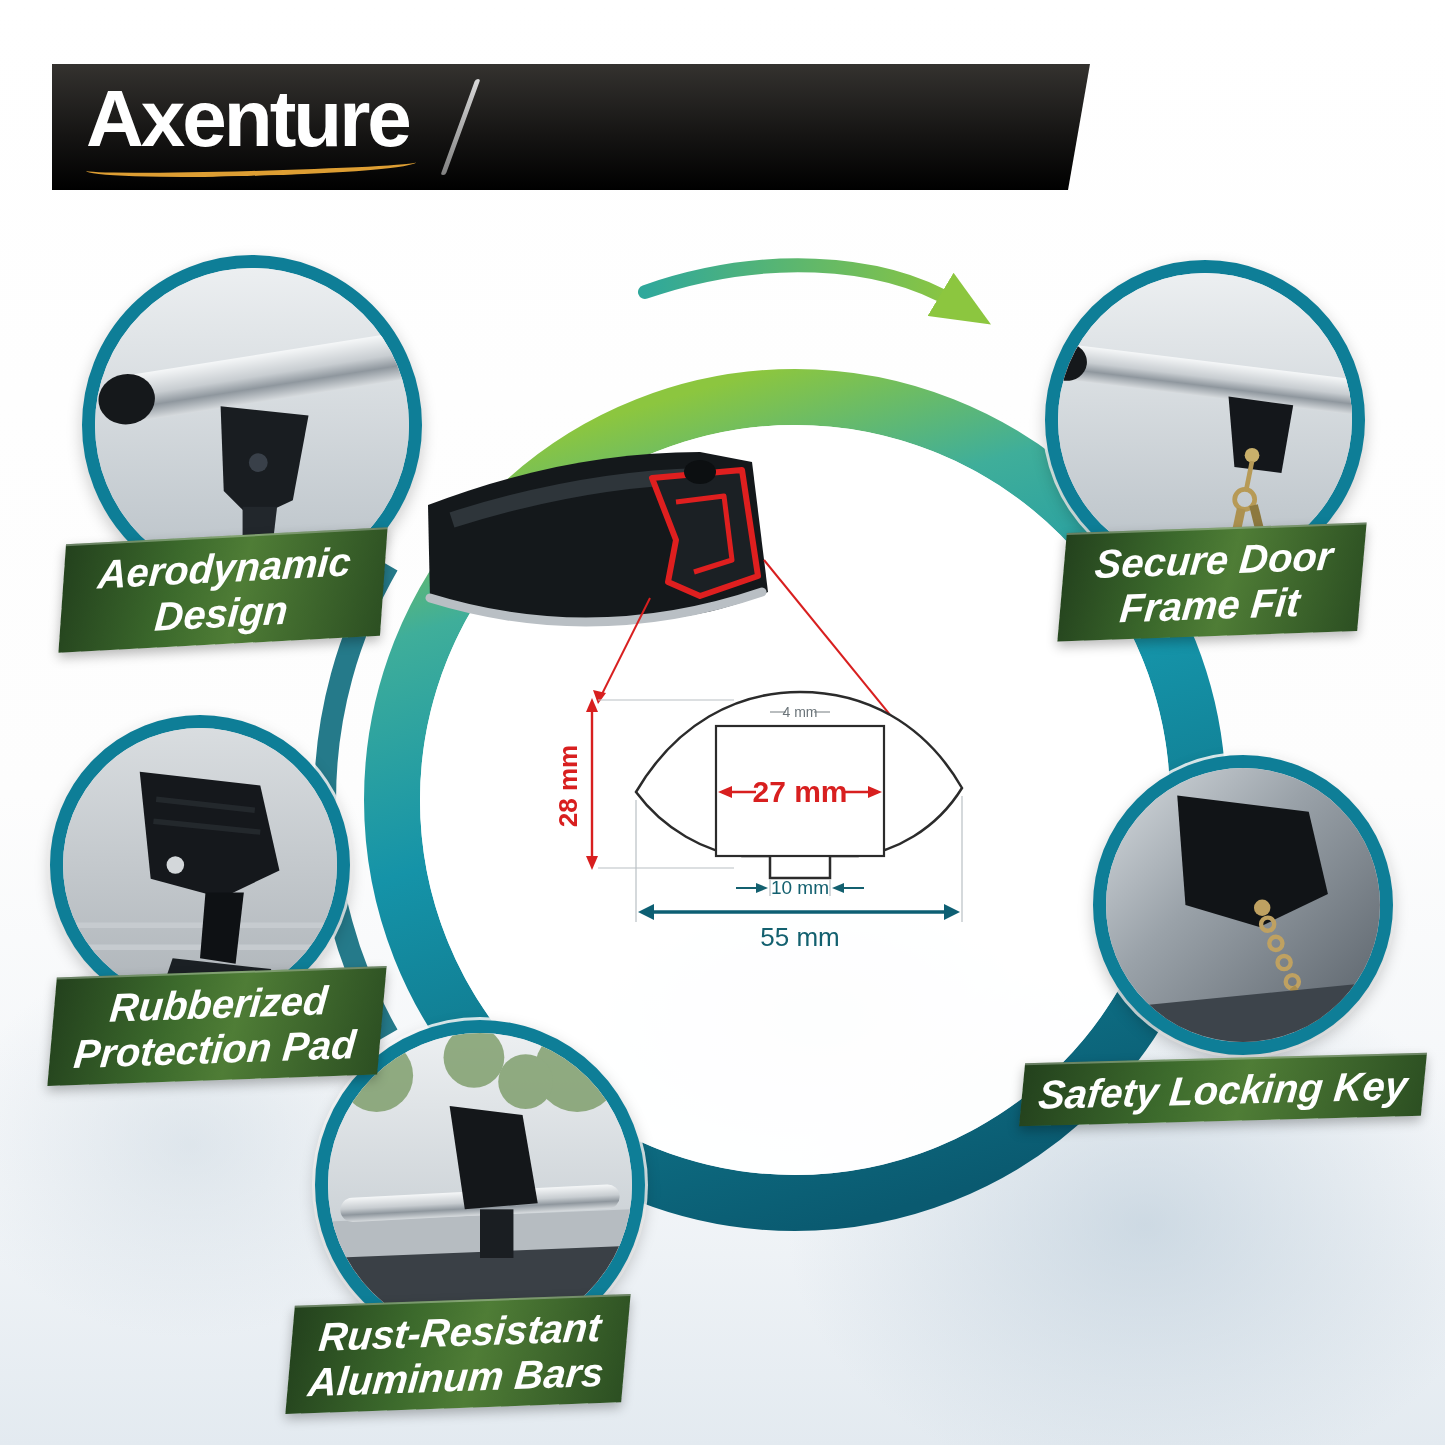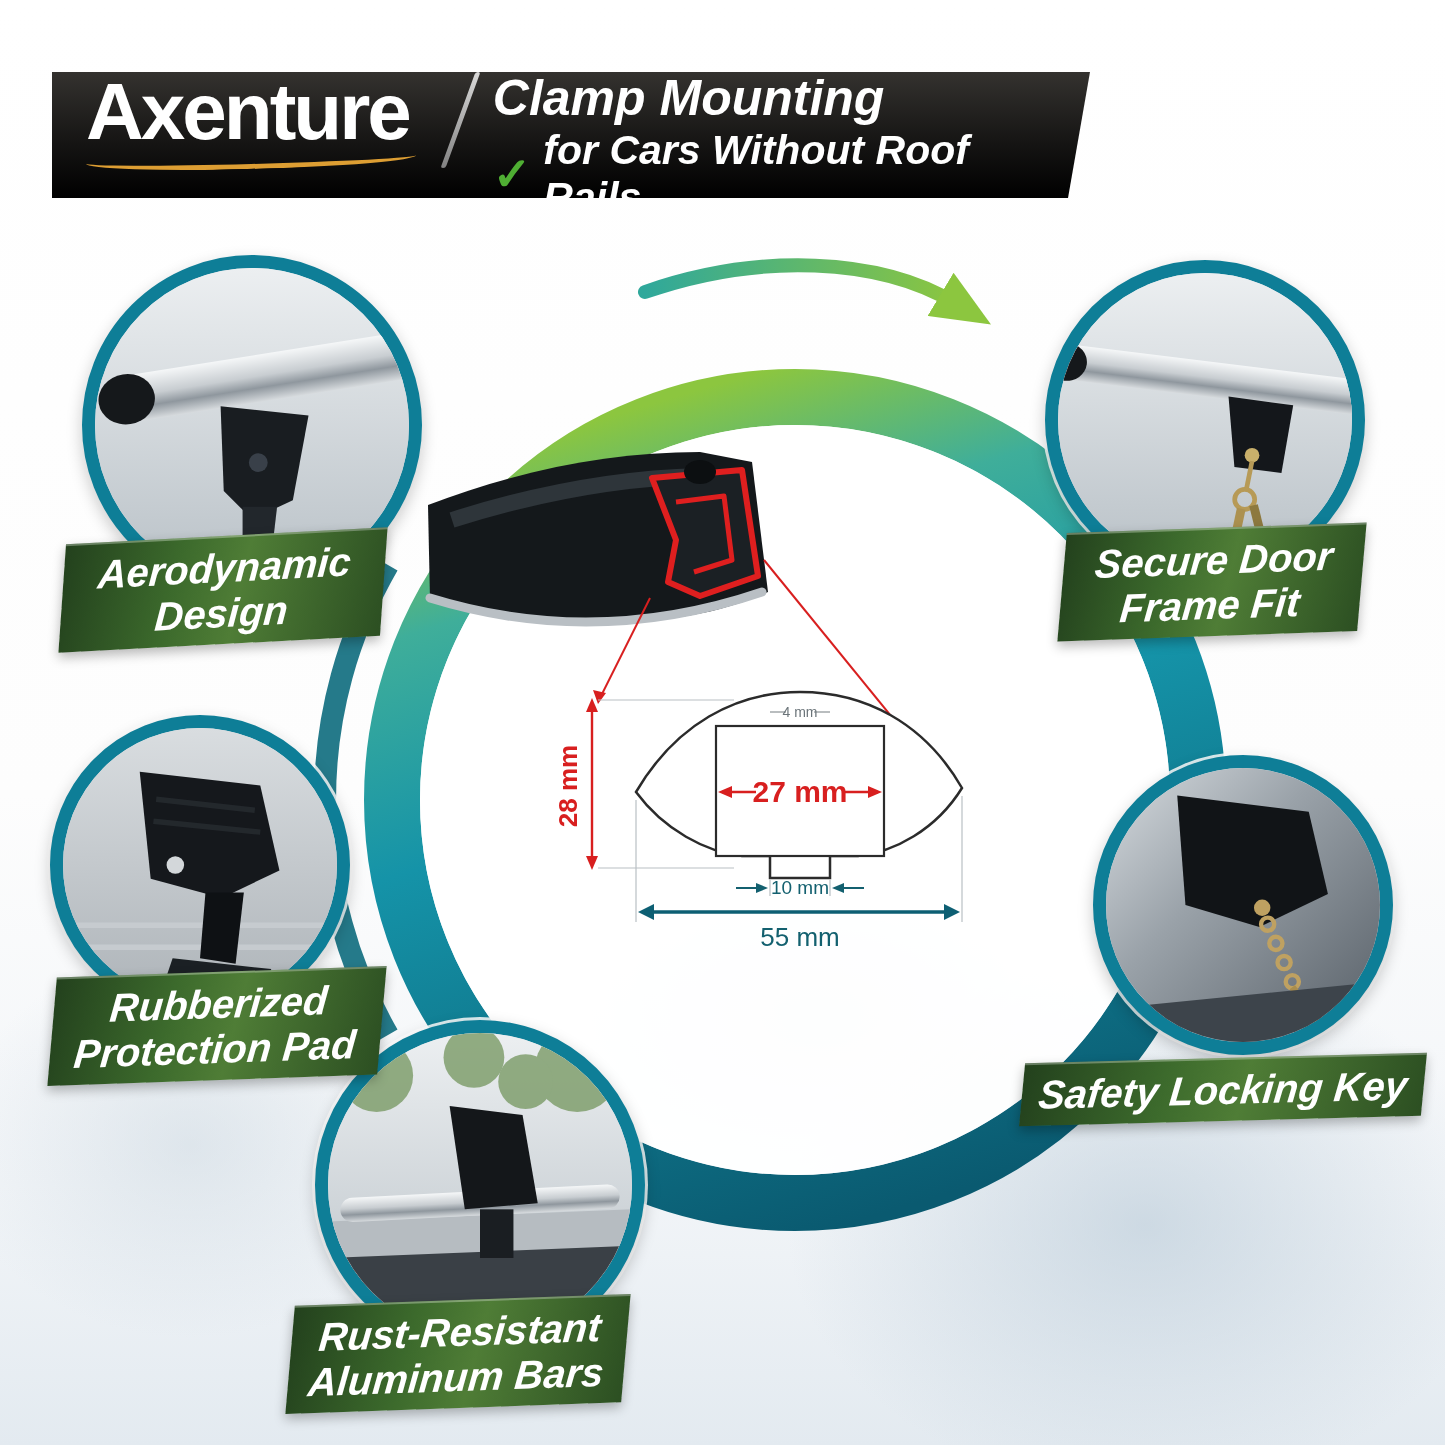--- a/index.html
+++ b/index.html
@@ -14,24 +14,24 @@
   .cloud2{left:-70px;bottom:90px;width:520px;height:420px;
     background:radial-gradient(ellipse at center,rgba(190,205,216,.4),rgba(255,255,255,0) 65%);}
   .cloud3{left:540px;top:850px;width:560px;height:330px;
     background:radial-gradient(ellipse at center,rgba(200,214,224,.4),rgba(255,255,255,0) 65%);}
 
   .main-svg{position:absolute;left:0;top:0;z-index:1;}
   .main-svg text{font-family:"Liberation Sans",sans-serif;}
 
   
   .header{
-    position:absolute;left:52px;top:72px;width:1038px;height:126px;z-index:7;
+    position:absolute;left:52px;top:64px;width:1038px;height:126px;z-index:7;
     background:linear-gradient(180deg,#34322f 0%,#161514 55%,#000 100%);
     clip-path:polygon(0 0,100% 0,calc(100% - 22px) 100%,0 100%);
-    display:flex;align-items:flex-start;padding:0 34px;box-sizing:border-box;color:#fff;
+    display:flex;align-items:center;padding:0 34px;box-sizing:border-box;color:#fff;
   }
   .brand-block{display:flex;flex-direction:column;}
   .brand{font-size:80px;font-weight:bold;letter-spacing:-3px;line-height:1;}
   .brand-underline{width:330px;height:14px;border-bottom:5px solid #dd9e33;
     border-radius:0 0 100% 100%;margin-top:-2px;transform:rotate(-1.5deg);}
   .hdr-divider{width:5px;height:96px;background:linear-gradient(180deg,#ececec,#8f8f8f);
     transform:skewX(-20deg);margin:0 30px 0 42px;border-radius:3px;opacity:.9;}
   .hdr-titles{display:flex;flex-direction:column;gap:2px;}
   .hdr-title{font-size:50px;font-weight:bold;font-style:italic;line-height:1.05;}
   .hdr-sub{font-size:41px;font-weight:bold;font-style:italic;display:flex;align-items:center;gap:12px;}
@@ -165,27 +165,20 @@
       <text x="800" y="946" text-anchor="middle" font-size="26" fill="#13606f">55 mm</text>
     </g>
   </svg>
 
   <header class="header">
     <div class="brand-block">
       <div class="brand">Axenture</div>
       <div class="brand-underline"></div>
     </div>
     <div class="hdr-divider"></div>
-    <div class="hdr-titles">
-      <div class="hdr-title">Clamp Mounting</div>
-      <div class="hdr-sub">
-        <span class="check">✓</span>
-        <span>for Cars Without Roof Rails</span>
-      </div>
-    </div>
   </header>
 
   <div class="badge" style="left:82px;top:255px;width:340px;height:340px">
     <svg viewBox="0 0 100 100" preserveAspectRatio="xMidYMid slice">
       <rect width="100" height="100" fill="url(#skyGrad)"></rect>
       <g transform="rotate(-9 50 38)">
         <rect x="4" y="28" width="100" height="15" rx="7.5" fill="url(#silver)"></rect>
         <ellipse cx="10" cy="35.5" rx="9" ry="8" fill="#15181b"></ellipse>
       </g>
       <path d="M 40 44 L 68 47 L 63 74 L 50 80 L 41 71 Z" fill="#191d21"></path>

